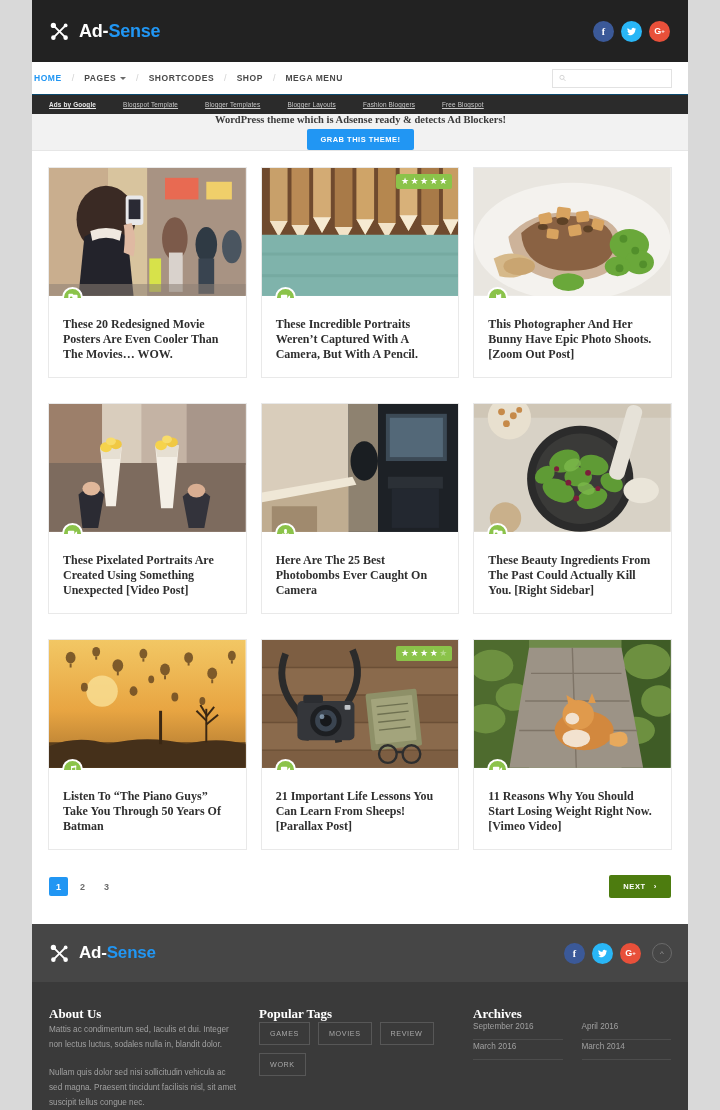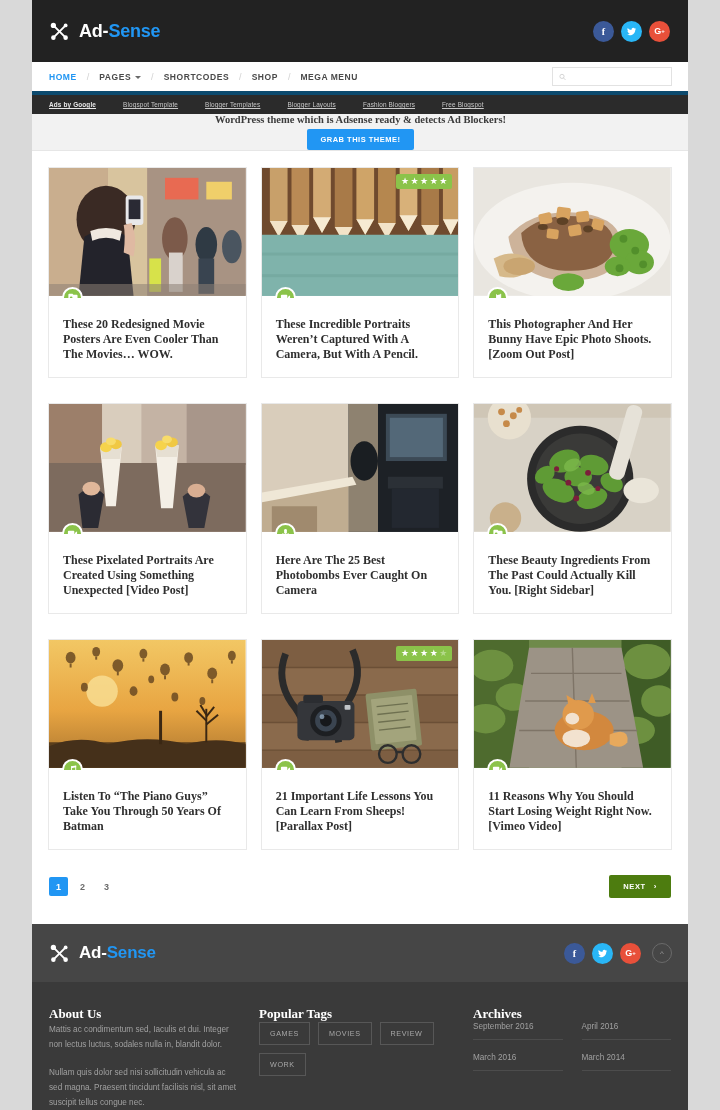--- a/index.html
+++ b/index.html
@@ -39,22 +39,22 @@
   .soc.tw { background: #29b6f6; }
   .soc.gp { background: #e8503a; font-family: "Liberation Sans", sans-serif; font-size: 9px;}
   .soc svg { display:block; }
 
   
   .navbar {
     background: #ffffff;
     height: 33px;
     display: flex;
     align-items: center;
-    padding: 0 16px 0 17px;
-    border-bottom: 4px solid #0c4a6e;
+    padding: 0 16px 0 2px;
+    border-bottom: 1px solid #0c4a6e;
   }
   .menu { display: flex; align-items: center; }
   .menu-item {
     font-size: 8.5px; font-weight: bold; letter-spacing: 0.55px;
     color: #4a4a4a; text-transform: uppercase; white-space: nowrap;
   }
   .menu-item.active { color: #2196f3; }
   .menu-sep { color: #d2d2d2; font-size: 9px; margin: 0 10px; }
   .caret {
     display: inline-block; width: 0; height: 0; margin-left: 4px;
@@ -191,21 +191,21 @@
   .tags { display: flex; flex-wrap: wrap; gap: 8px; max-width: 190px; }
   .tag {
     border: 1px solid #575757; color: #a8a8a8; font-size: 7.2px;
     letter-spacing: 0.6px; padding: 6px 10px; text-transform: uppercase;
   }
   .archives {
     display: grid; grid-template-columns: 1fr 1fr; column-gap: 19px;
   }
   .arch {
     font-size: 8.2px; color: #a0a0a0; padding: 0 0 8px 0;
-    border-bottom: 1px solid #4c4c4c; margin-bottom: 13px;
+    border-bottom: 1px solid #4c4c4c; margin-bottom: 2px;
   }
 </style>
 </head>
 <body>
 
 <div class="page">
   <div class="shell">
 
     <div class="header">
       <div class="logo-wrap">

